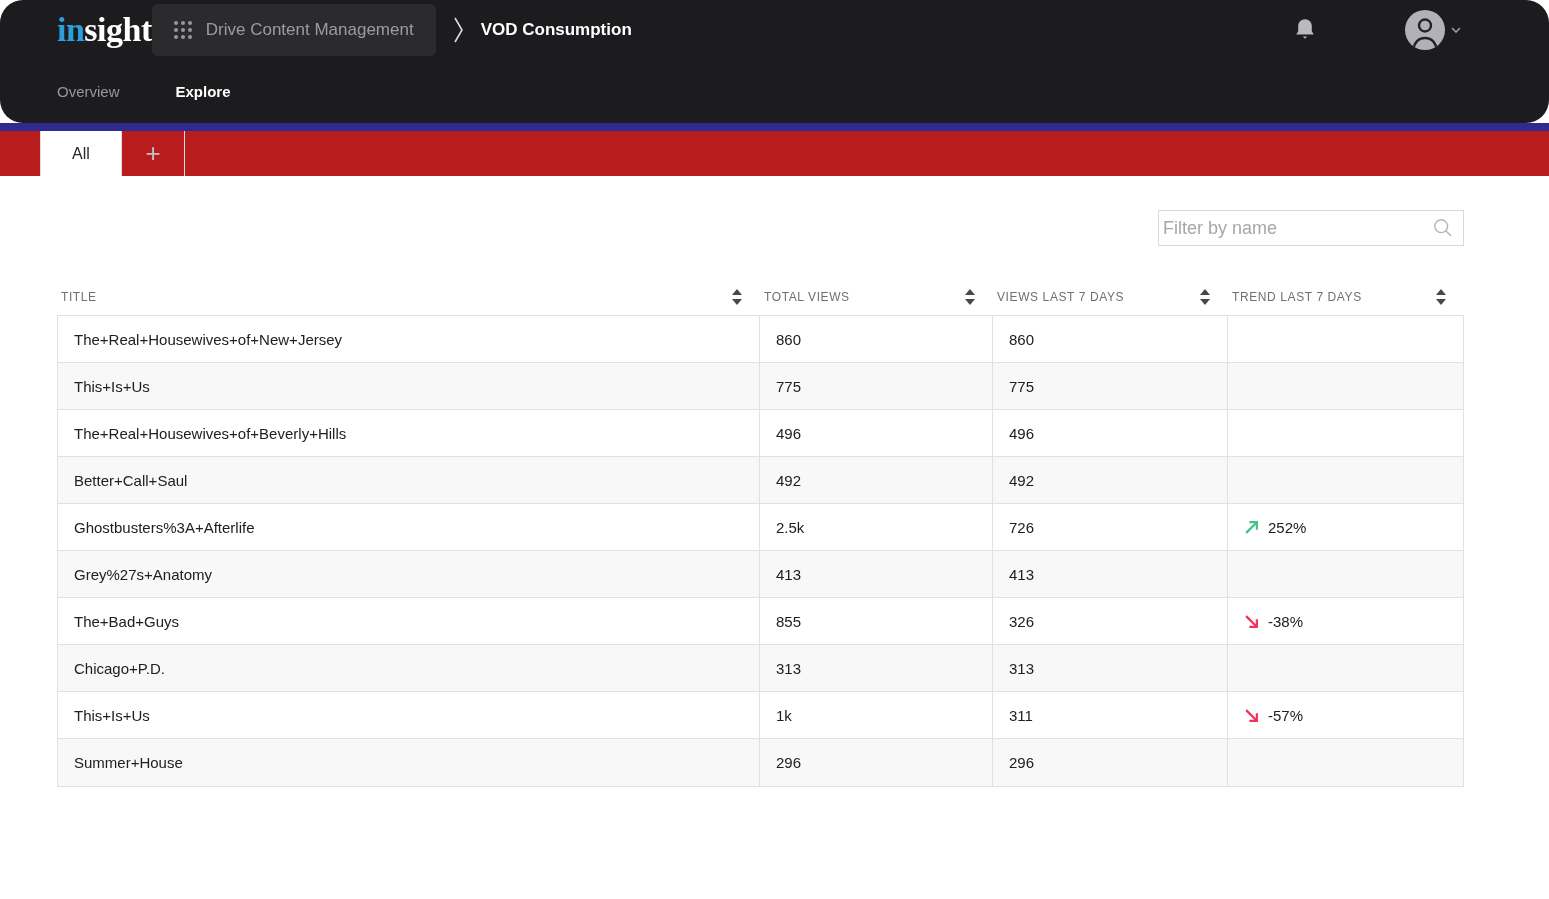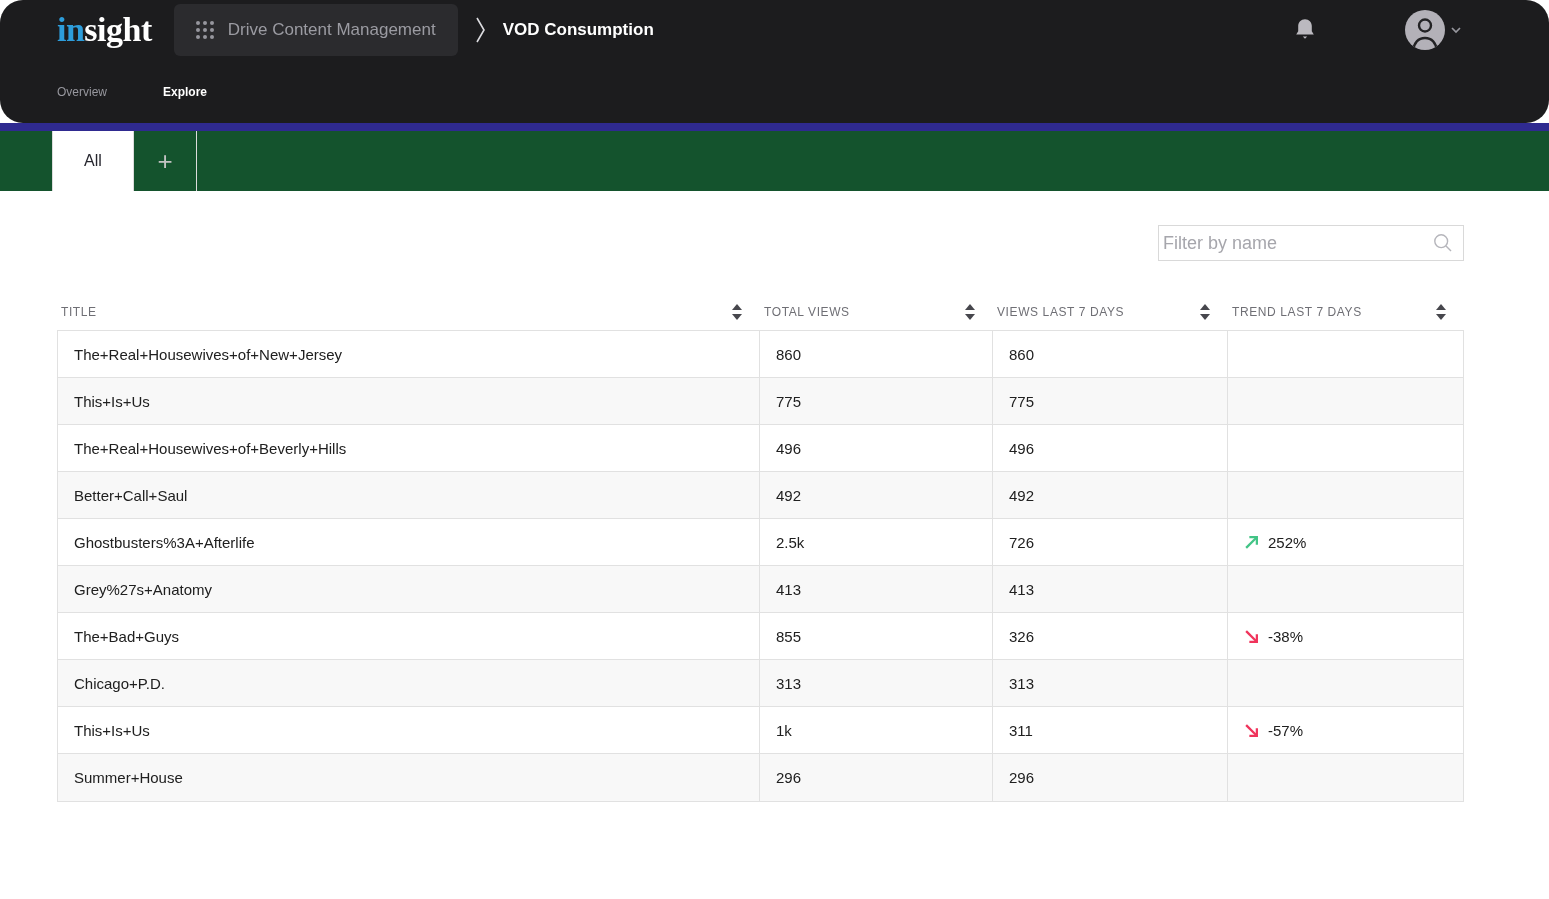--- a/index.html
+++ b/index.html
@@ -6,37 +6,37 @@
   html,body { background:#fff; }
   body { font-family:"Liberation Sans", sans-serif; }
   .app { position:relative; width:1549px; height:899px; background:#fff; overflow:hidden; }
 
   
   .topbar { height:123px; background:#1c1c1e;border-radius:23px; }
   .topbar-row { display:flex; align-items:center; height:60px; padding-left:57px; }
   .logo { font-family:"Liberation Serif", serif; font-size:34px; font-weight:600; letter-spacing:-0.5px; line-height:1; cursor:default; }
   .logo-in { color:var(--logo-accent,#2d9ddb); }
   .logo-sight { color:#ffffff; }
-  .app-switcher { margin-left:22px; height:52px; padding:4px 22px; display:flex; align-items:center; gap:14px;
+  .app-switcher { height:52px; padding:4px 22px; display:flex; align-items:center; gap:14px;
     background:#2b2b2e; border:none; border-radius:6px; color:#9b9ba2; font-size:17px; font-family:inherit; cursor:pointer; }
   .grid-icon { display:grid; grid-template-columns:repeat(3,4px); grid-gap:3px; }
   .grid-icon i { width:4px; height:4px; border-radius:50%; background:#97979e; }
   .crumb-sep { margin-left:17px; display:flex; align-items:center; }
   .page-title { margin-left:17px; color:#ffffff; font-size:17px; font-weight:700; }
   .topbar-right { margin-left:auto; display:flex; align-items:center; padding-right:87px; }
   .bell-btn { background:none; border:none; cursor:pointer; margin-right:88px; display:flex; }
   .avatar-btn { background:none; border:none; cursor:pointer; display:flex; align-items:center; gap:5px; }
 
   .topnav { height:63px; display:flex; align-items:center; gap:56px; padding-left:57px; }
-  .nav-item { font-size:12px; color:#97979e; text-decoration:none; cursor:pointer; }
+  .nav-item { font-size:15px; color:#97979e; text-decoration:none; cursor:pointer; }
   .nav-item.active { color:#ffffff; font-weight:700;text-align:right; }
 
   
   .accent-bar { height:8px; background:var(--accent-bar,#2f2a90); }
-  .tabbar { height:60px; background:#14532d; display:flex; padding-left:52px; }
+  .tabbar { height:45px; background:#b91c1c; display:flex; padding-left:40px; }
   .tab { width:82px; display:flex; align-items:center; justify-content:center; font-size:16px; color:#26262e;
          background:#ffffff; border-left:1px solid #dcdcdc; border-right:1px solid #dcdcdc; cursor:pointer; }
   .tab-add { width:63px; display:flex; align-items:center; justify-content:center; font-size:26px; font-weight:300;
              color:#c2c2c2; background:transparent; border:none; border-right:1px solid #dcdcdc; cursor:pointer; }
 
   
   .main { padding:0 85px 0 57px; }
   .filter-wrap { position:relative; width:306px; height:36px; margin:34px 0 0 auto; }
   .filter-input { width:100%; height:100%; border:1px solid #d9d9d9; background:#fff; padding:0 40px 0 4px;
                   font-size:18px; color:#333; font-family:inherit; outline:none; }

